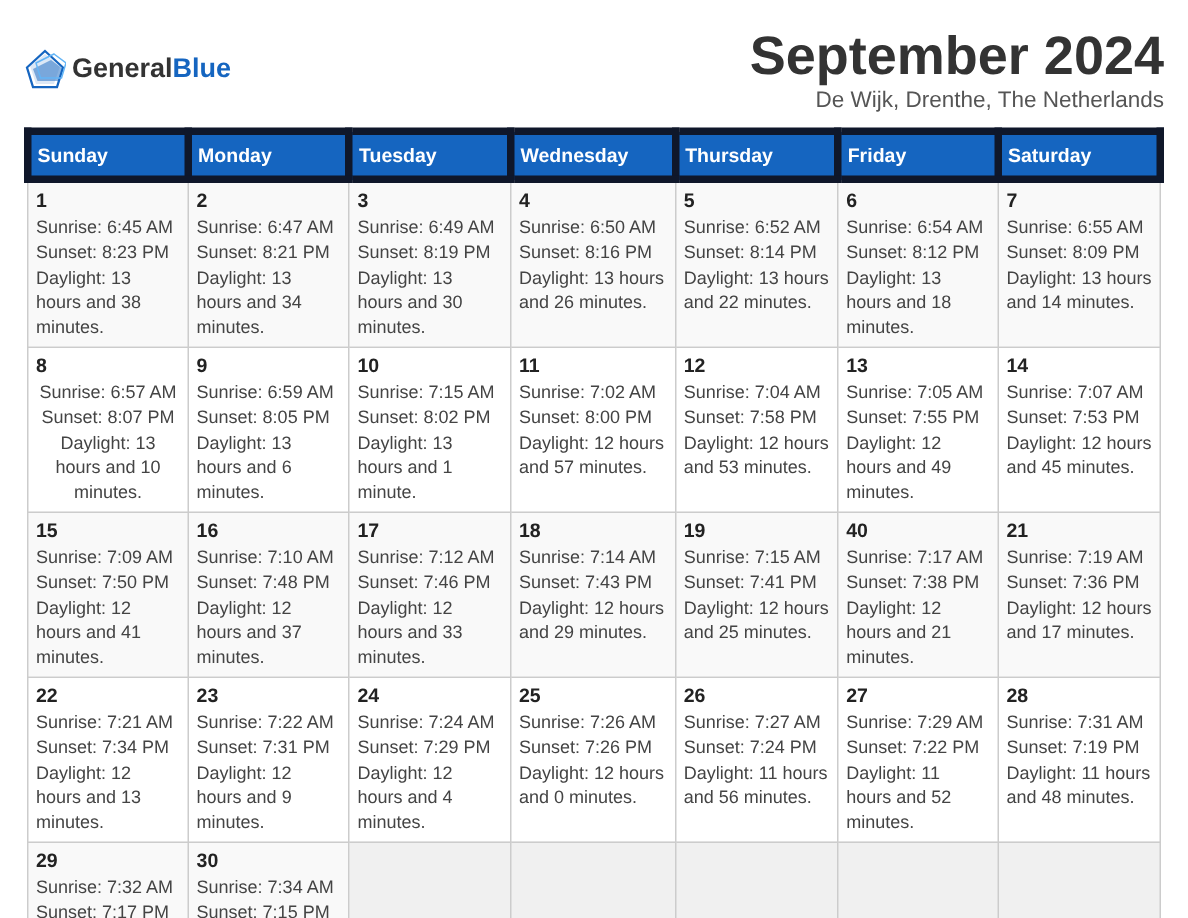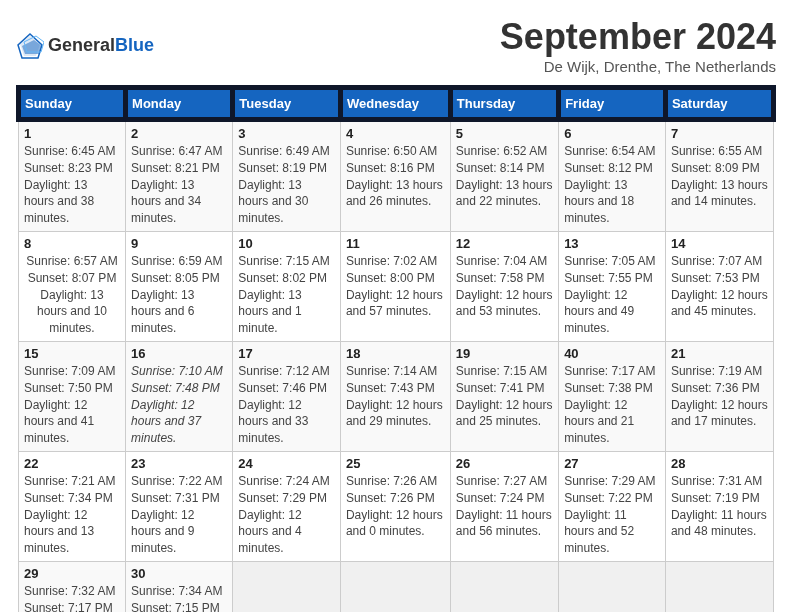--- a/index.html
+++ b/index.html
@@ -216,21 +216,21 @@
       </tr>
       <tr>
         <td>
           <span class="day-num">15</span>
           <div class="day-info" style="white-space: pre-line;">Sunrise: 7:09 AM
 Sunset: 7:50 PM
 Daylight: 12 hours and 41 minutes.</div>
         </td>
         <td>
           <span class="day-num">16</span>
-          <div class="day-info" style="white-space: pre-line; font-style: italic;">Sunrise: 7:10 AM
+          <div class="day-info" style="white-space: pre-line;">Sunrise: 7:10 AM
 Sunset: 7:48 PM
 Daylight: 12 hours and 37 minutes.</div>
         </td>
         <td>
           <span class="day-num">17</span>
           <div class="day-info" style="white-space: pre-line;">Sunrise: 7:12 AM
 Sunset: 7:46 PM
 Daylight: 12 hours and 33 minutes.</div>
         </td>
         <td>

